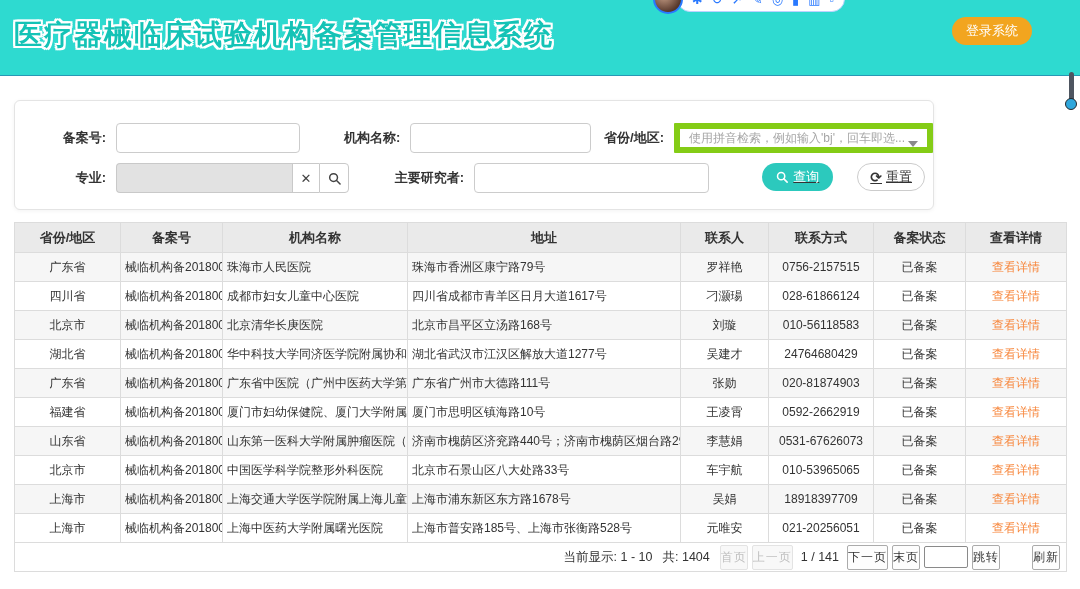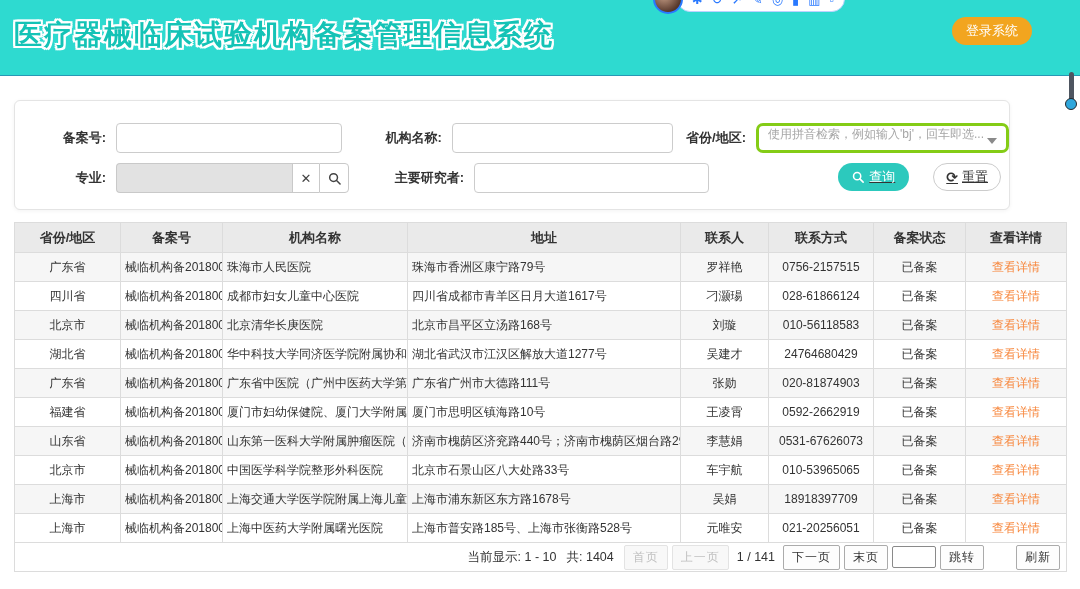--- a/index.html
+++ b/index.html
@@ -39,40 +39,40 @@
     padding:0 10px 0 14px; background:#fff; border:1px solid #bcd2ff; border-radius:13px;
   }
   .ov-icon { color:#2979ff; font-size:13px; line-height:1; cursor:pointer; }
   
   .scroll-slider { position:absolute; right:3px; top:72px; width:12px; height:40px; }
   .scroll-track { position:absolute; left:4px; top:0; width:5px; height:32px; background:#4e5560; border-radius:3px; }
   .scroll-knob { position:absolute; left:0; top:26px; width:12px; height:12px; border-radius:50%;
     background:#2fa7dc; border:1px solid #26272b; }
   
   .form-card {
-    position:absolute; left:14px; top:100px; width:996px; height:110px;
+    position:absolute; left:14px; top:100px; width:920px; height:110px;
     background:#fff; border:1px solid #e4e4e4; border-radius:6px;
     box-shadow:0 1px 4px rgba(0,0,0,.05);
   }
   .form-row { position:absolute; left:0; display:flex; align-items:center; width:100%; }
   .form-row.r1 { top:22px; }
   .form-row.r2 { top:62px; }
   .f-label { font-size:13px; font-weight:bold; color:#333; text-align:right; flex:0 0 auto; }
   .lbl-1 { width:91px; }
   .text-input {
     height:30px; border:1px solid #ccc; border-radius:4px; font-size:12px; padding:0 8px;
     font-family:inherit; color:#333; outline:none;
   }
   .inp-record { width:240px; margin-left:10px; }
   .lbl-org { width:90px; margin-left:10px; }
   .inp-org { width:235px; margin-left:10px; }
   .lbl-prov { width:85px; margin-left:-10px; }
   .province-select {
-    position:relative; width:268px; height:30px; margin-left:10px; border:3px solid #84cc16;
-    border-radius:7px; background:#fff; cursor:pointer; display:flex; align-items:flex-start;
+    position:relative; width:268px; height:30px; margin-left:10px; border:6px solid #84cc16;
+    border-radius:1px; background:#fff; cursor:pointer; display:flex; align-items:center;
   }
   .province-placeholder {
     font-size:12px; color:#a6a6a6; padding:0 22px 0 9px; white-space:nowrap;
     overflow:hidden; text-overflow:ellipsis;
   }
   .select-caret {
     position:absolute; right:9px; top:12px; width:0; height:0;
     border-left:5px solid transparent; border-right:5px solid transparent; border-top:6px solid #8a8a8a;
   }
   .specialty-group { display:flex; margin-left:10px; }
@@ -115,21 +115,21 @@
   .records-table tbody tr:nth-child(odd) { background:#f6f6f6; }
   .records-table tbody tr:nth-child(even) { background:#fff; }
   .detail-link { color:#f7863b; text-decoration:none; cursor:pointer; }
   
   .pager-cell { background:#fff; padding:0 6px; }
   .pager {
     display:flex; align-items:center; justify-content:flex-end; gap:4px; height:28px; font-size:12.5px;
   }
   .pager .stat { color:#333; margin-right:6px; }
   .pg-btn {
-    font-size:12px; padding:3px 8px; border:1px solid #ababab; background:#fdfdfd; color:#333;
+    font-size:12px; padding:3px 0; border:1px solid #ababab; background:#fdfdfd; color:#333;
     border-radius:2px; cursor:pointer; font-family:inherit; letter-spacing:1px;
   }
   .pg-btn.disabled { color:#c0c0c0; background:#f8f8f8; border-color:#e3e3e3; cursor:default; }
   .page-indicator { margin:0 4px; }
   .jump-input { width:44px; height:22px; border:1px solid #8a8a8a; border-radius:2px; font-family:inherit; padding:0 4px; }
   .refresh-btn { margin-left:28px; }
 </style>
 </head>
 <body>
 

